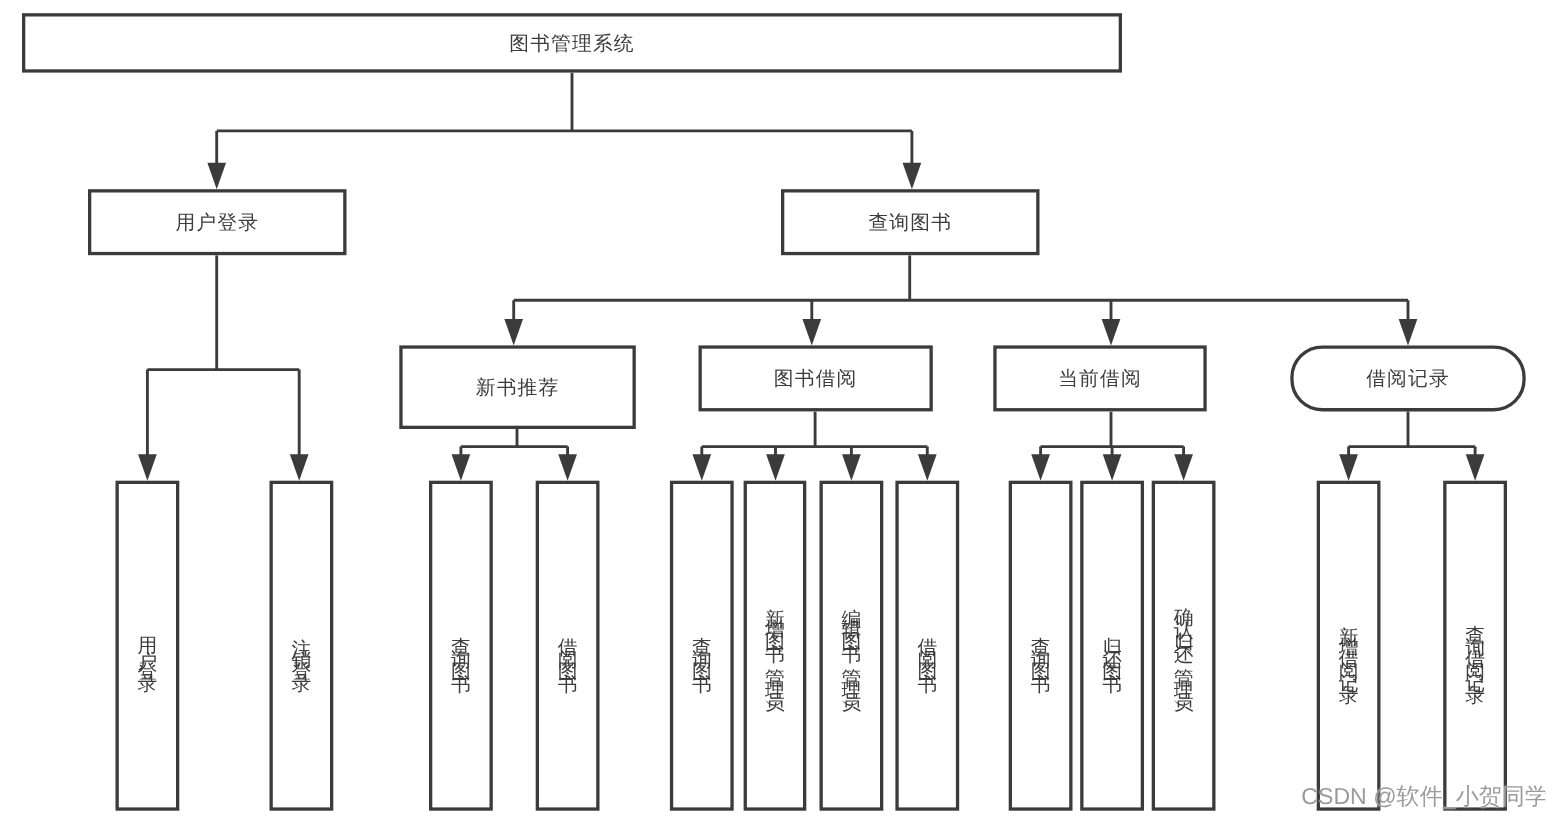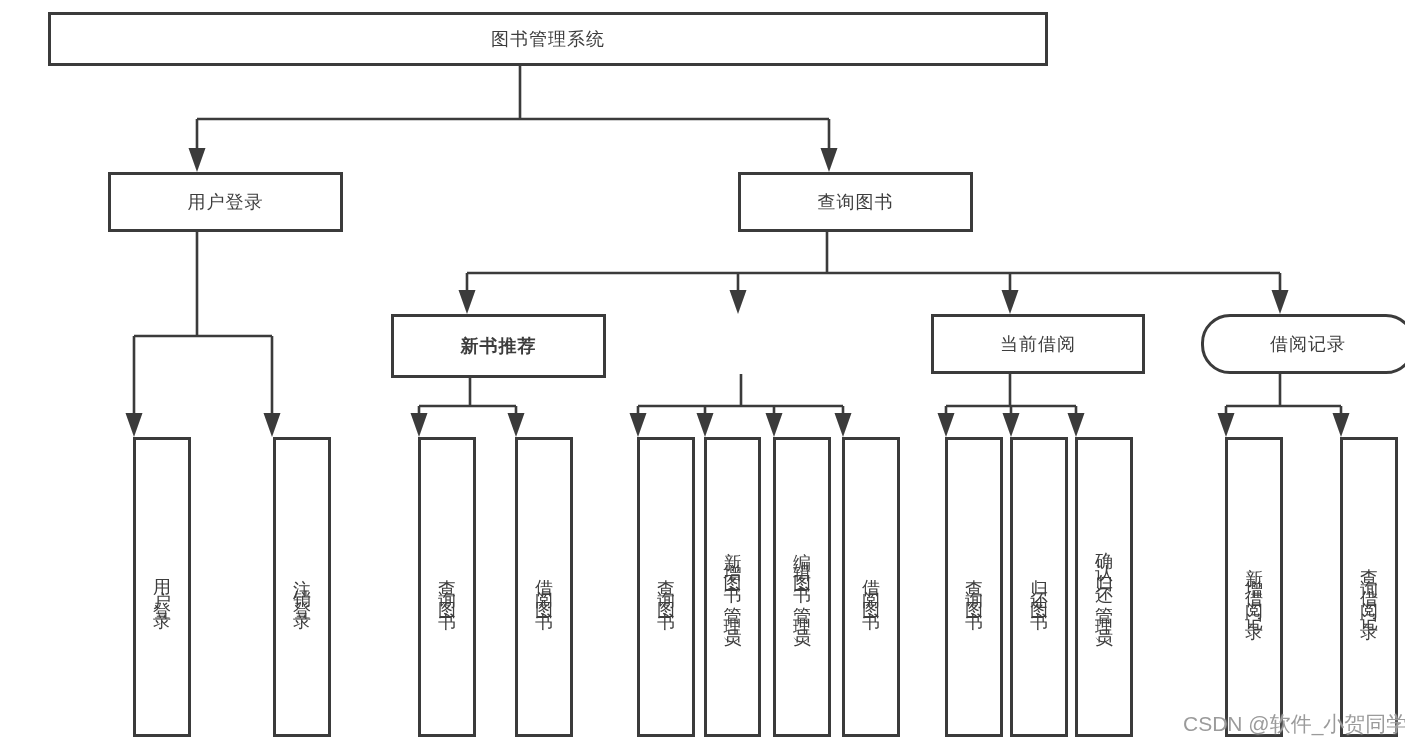--- a/index.html
+++ b/index.html
@@ -20,21 +20,20 @@
     box-sizing:border-box;
     border:3px solid var(--line);
     background:#fff;
     display:flex;
     align-items:center;
     justify-content:center;
     color:var(--text);
     font-size:18px;
     letter-spacing:1px;
     z-index:2;
-    margin-left:28px;
   }
   .leaf .vlabel{
     writing-mode:vertical-rl;
     text-orientation:mixed;
     font-size:18px;
     letter-spacing:11px;
     line-height:1;
     color:var(--text);
   }
   svg.connectors{
@@ -118,24 +117,27 @@
     <span>图书管理系统</span>
   </div>
 
   <div class="box" style="left:80px;top:172px;width:235px;height:60px;">
     <span>用户登录</span>
   </div>
   <div class="box" style="left:710px;top:172px;width:235px;height:60px;">
     <span>查询图书</span>
   </div>
 
-  <div class="box" style="left:363px;top:314px;width:215px;height:64px;font-weight:bold;">
+  <div class="box" style="left:363px;top:314px;width:215px;height:76px;">
     <span>新书推荐</span>
   </div>
-  <div class="box" style="left:903px;top:314px;width:214px;height:60px;text-align:right;">
+  <div class="box" style="left:635px;top:314px;width:213px;height:60px;">
+    <span>图书借阅</span>
+  </div>
+  <div class="box" style="left:903px;top:314px;width:194px;height:60px;text-align:right;">
     <span>当前借阅</span>
   </div>
   <div class="box" style="left:1173px;top:314px;width:214px;height:60px;border-radius:29px;">
     <span>借阅记录</span>
   </div>
 
   <div class="box leaf" style="left:105px;top:437px;width:58px;height:300px;">
     <span class="vlabel">用户登录</span>
   </div>
   <div class="box leaf" style="left:245px;top:437px;width:58px;height:300px;">

